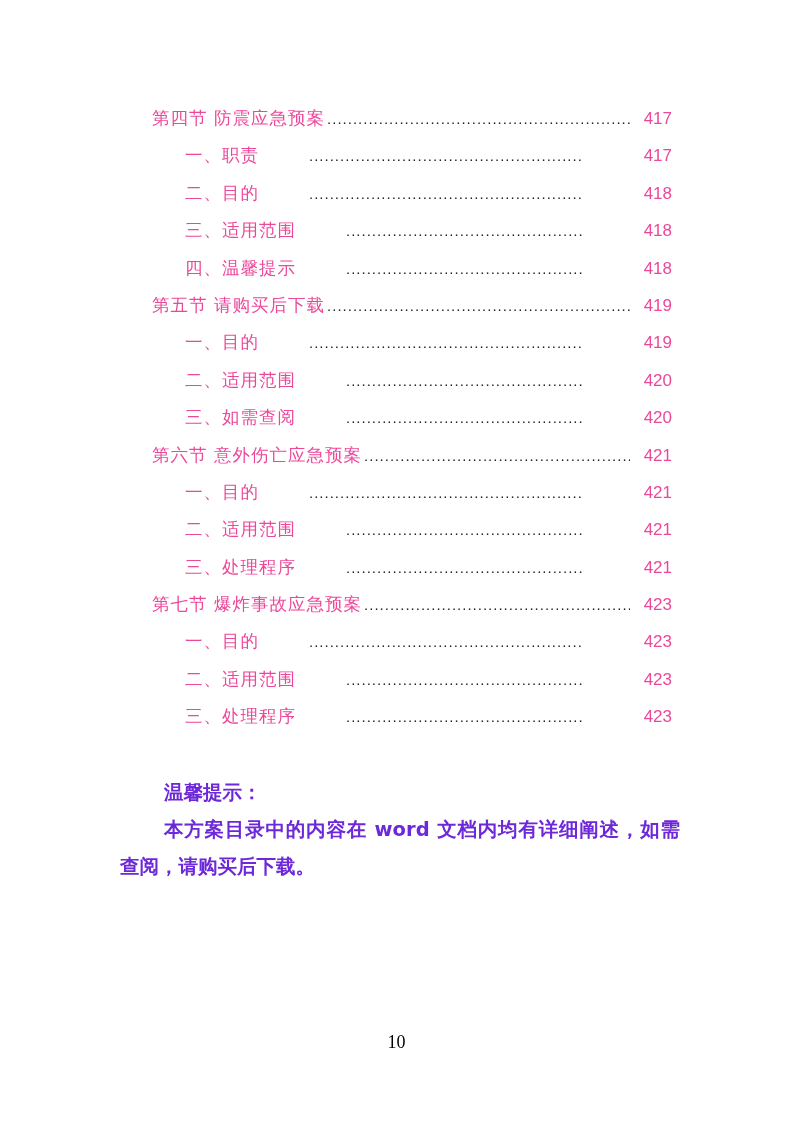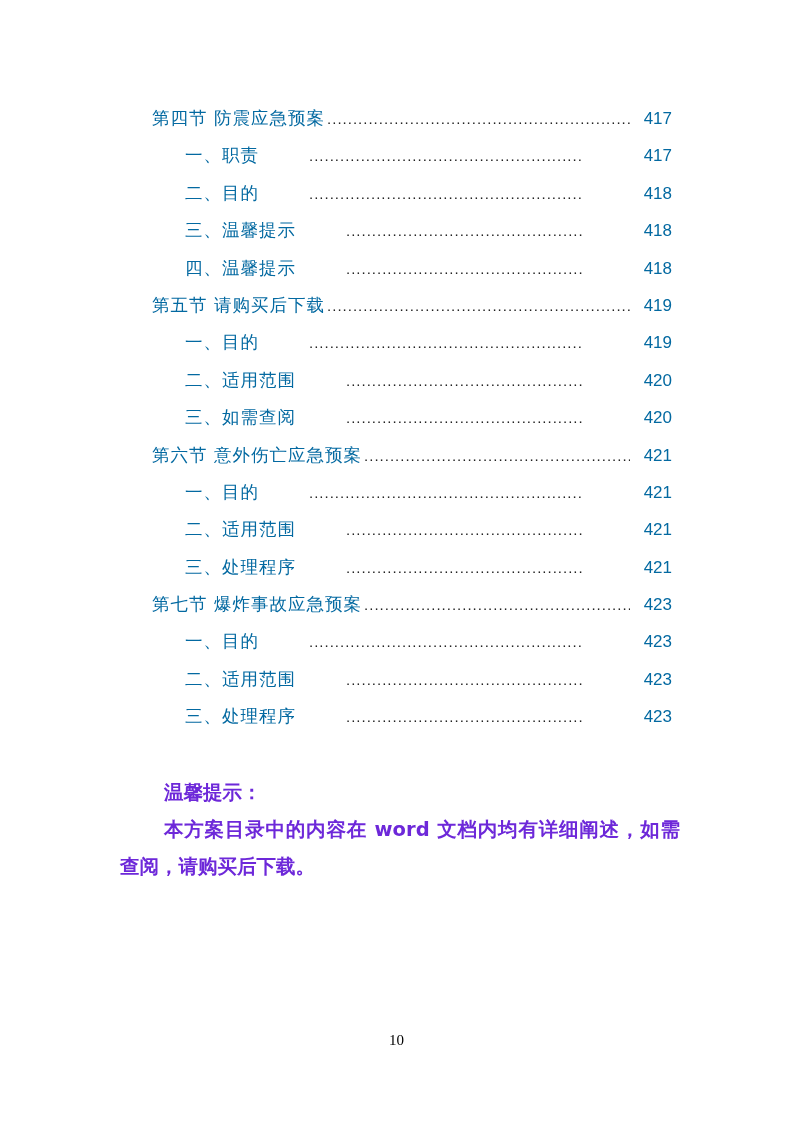--- a/index.html
+++ b/index.html
@@ -1,27 +1,27 @@
 <!DOCTYPE html>
 <html><head>
   <meta charset="utf-8">
   <style>
     html, body { margin: 0; padding: 0; background: #ffffff; }
     body { width: 793px; height: 1122px; position: relative; overflow: hidden; color: #000; }
     .toc { position: absolute; left: 152px; top: 106px; width: 520px; }
-    .toc-row { display: flex; align-items: baseline; height: 37.4px; font-family: "DejaVu Sans", sans-serif; font-size: 17.5px; color: #0369a1; }
+    .toc-row { display: flex; align-items: baseline; height: 37.4px; font-family: "DejaVu Sans", sans-serif; font-size: 17.5px; color: #ec4899; }
     .toc-row.sub { padding-left: 33px; gap: 48px; }
     .toc-title { white-space: nowrap; font-weight: 300; letter-spacing: 1px; }
     .toc-leader { flex: 1; overflow: hidden; white-space: nowrap; margin: 0 2px; font-family: "Liberation Sans", sans-serif; font-size: 15px; letter-spacing: 1px; color: #222; }
     .toc-leader::after { content: "................................................................................................................................................"; }
     .toc-page { font-family: "Liberation Sans", sans-serif; font-size: 17px; white-space: nowrap; margin-left: 12px; }
     .notice { position: absolute; left: 120px; top: 774px; width: 560px; font-family: "DejaVu Sans", sans-serif; font-weight: bold; font-size: 19.5px; line-height: 37px; color: #6d28d9; }
     .notice-title { padding-left: 44px; }
     .notice-body { text-indent: 44px; text-align: justify; }
-    .page-number { position: absolute; left: 0; width: 793px; top: 1032px; text-align: center; font-family: "Liberation Serif", serif; font-size: 15px; color: #000; }
+    .page-number { position: absolute; left: 0; width: 793px; top: 1032px; text-align: center; font-family: "Liberation Serif", serif; font-size: 18px; color: #000; }
   </style>
 </head>
 <body>
 
 <div class="toc">
   <div class="toc-row">
       <span class="toc-title">第四节  防震应急预案</span>
       <span class="toc-leader"></span>
       <span class="toc-page">417</span>
     </div>
@@ -29,21 +29,21 @@
       <span class="toc-title">一、职责</span>
       <span class="toc-leader"></span>
       <span class="toc-page">417</span>
     </div>
   <div class="toc-row sub">
       <span class="toc-title">二、目的</span>
       <span class="toc-leader"></span>
       <span class="toc-page">418</span>
     </div>
   <div class="toc-row sub">
-      <span class="toc-title">三、温馨提示</span>
+      <span class="toc-title">三、适用范围</span>
       <span class="toc-leader"></span>
       <span class="toc-page">418</span>
     </div>
   <div class="toc-row sub">
       <span class="toc-title">四、温馨提示</span>
       <span class="toc-leader"></span>
       <span class="toc-page">418</span>
     </div>
   <div class="toc-row">
       <span class="toc-title">第五节  请购买后下载</span>

